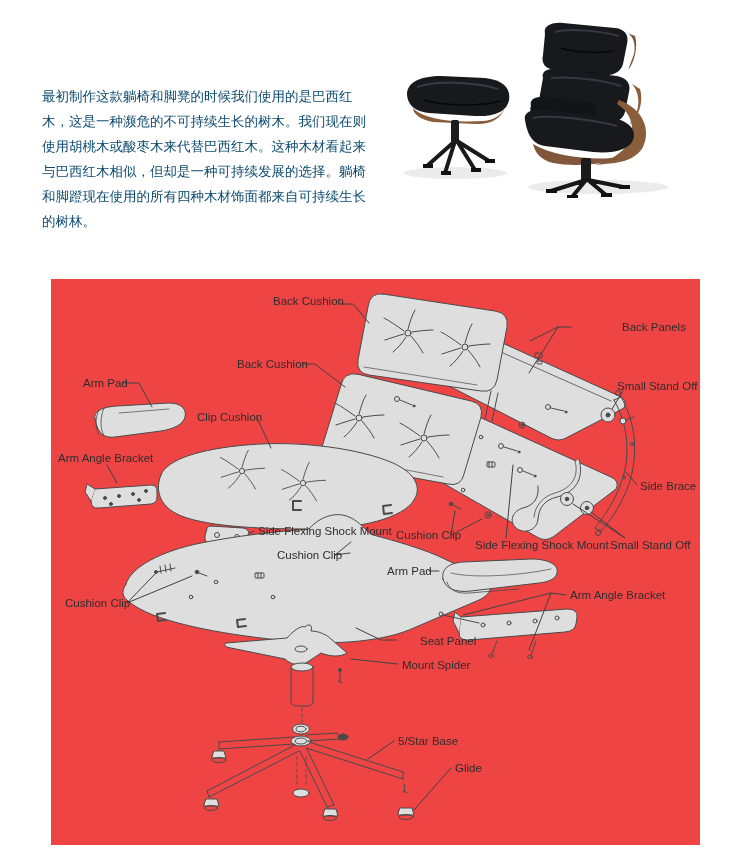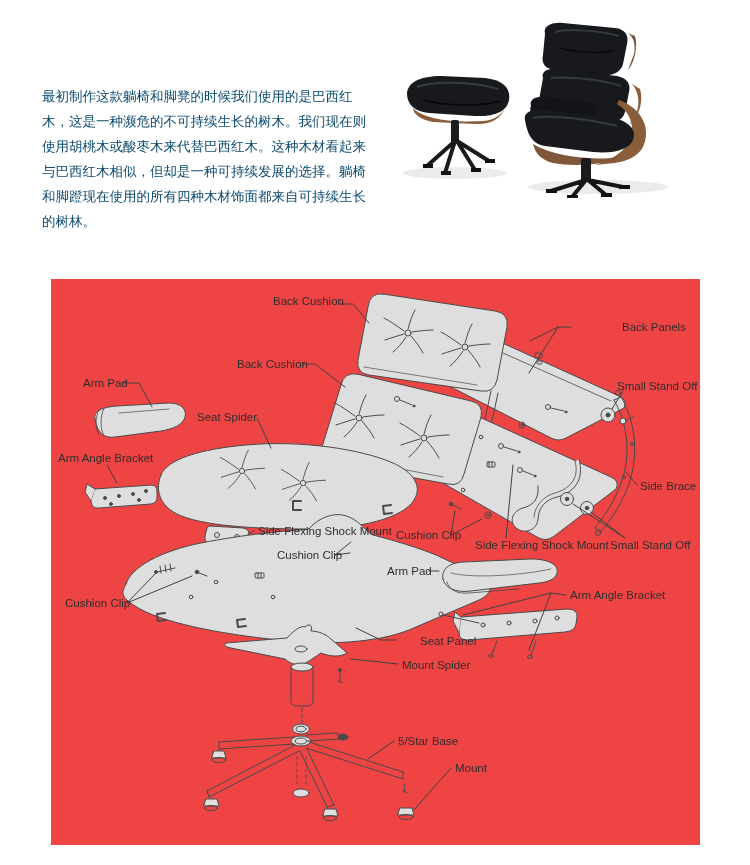--- a/index.html
+++ b/index.html
@@ -297,30 +297,30 @@
           <path d="M400,489 L363,531"></path>
         </g>
       </g>
     </svg>
 
     <span class="dlabel" style="left:222px;top:16px;">Back Cushion</span>
     <span class="dlabel" style="left:523px;top:42px;margin-left:48px;">Back Panels</span>
     <span class="dlabel" style="left:186px;top:79px;">Back Cushion</span>
     <span class="dlabel" style="left:566px;top:101px;">Small Stand Off</span>
     <span class="dlabel" style="left:32px;top:98px;">Arm Pad</span>
-    <span class="dlabel" style="left:146px;top:132px;">Seat Spider</span>
+    <span class="dlabel" style="left:146px;top:132px;">Clip Cushion</span>
     <span class="dlabel" style="left:7px;top:173px;">Arm Angle Bracket</span>
     <span class="dlabel" style="left:589px;top:201px;">Side Brace</span>
     <span class="dlabel" style="left:345px;top:250px;">Cushion Clip</span>
     <span class="dlabel" style="left:424px;top:260px;">Side Flexing Shock Mount</span>
     <span class="dlabel" style="left:559px;top:260px;">Small Stand Off</span>
     <span class="dlabel" style="left:207px;top:246px;">Side Flexing Shock Mount</span>
     <span class="dlabel" style="left:226px;top:270px;">Cushion Clip</span>
     <span class="dlabel" style="left:336px;top:286px;">Arm Pad</span>
     <span class="dlabel" style="left:14px;top:318px;">Cushion Clip</span>
     <span class="dlabel" style="left:519px;top:310px;">Arm Angle Bracket</span>
     <span class="dlabel" style="left:349px;top:356px;margin-left:20px;">Seat Panel</span>
     <span class="dlabel" style="left:351px;top:380px;">Mount Spider</span>
     <span class="dlabel" style="left:347px;top:456px;">5/Star Base</span>
-    <span class="dlabel" style="left:404px;top:483px;">Mount</span>
+    <span class="dlabel" style="left:404px;top:483px;">Glide</span>
   </div>
 
 </div>
 
 </body></html>

